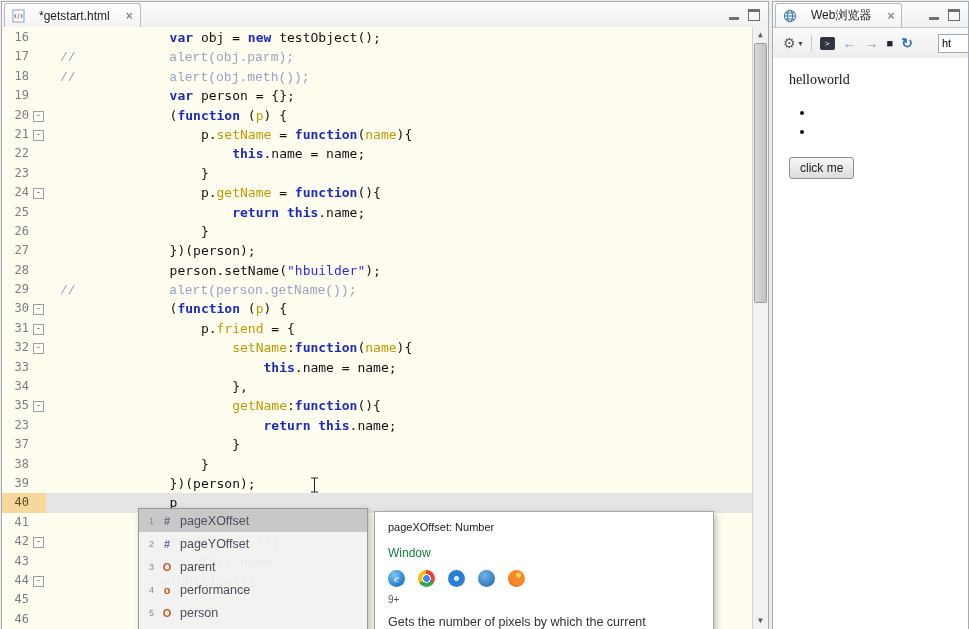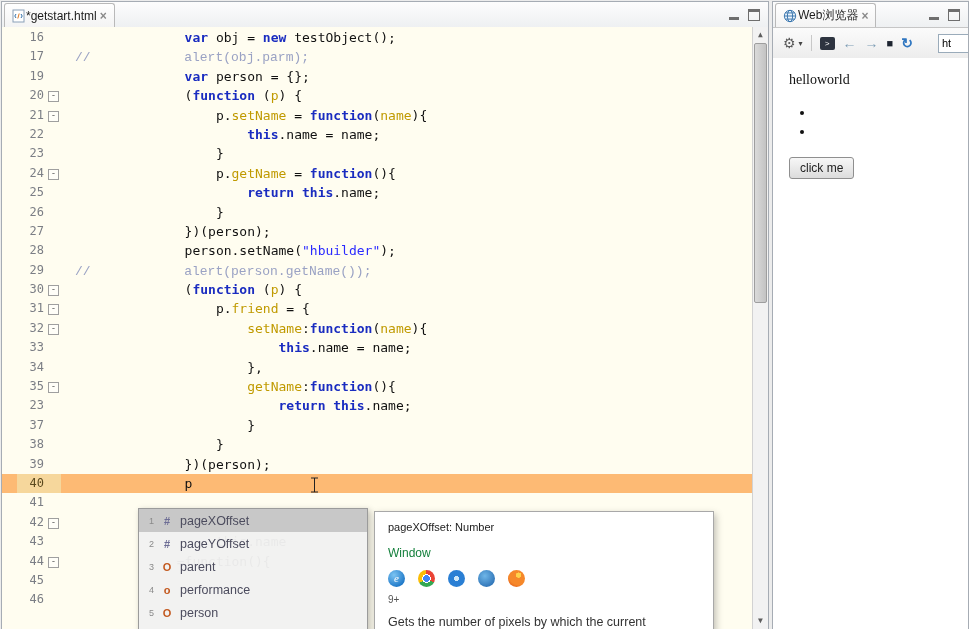--- a/index.html
+++ b/index.html
@@ -1,46 +1,46 @@
 <!DOCTYPE html>
 <html><head>
 <meta charset="utf-8">
 <style>
   html,body{margin:0;padding:0;}
   body{width:969px;height:629px;overflow:hidden;background:#ececec;font-family:"Liberation Sans",sans-serif;position:relative;}
   .panel{position:absolute;top:1px;border:1px solid #a6acb4;background:#fff;}
   .editor-panel{left:1px;width:766px;height:630px;}
   .browser-panel{left:772px;width:195px;height:630px;overflow:hidden;}
   .tabbar{height:25px;background:linear-gradient(#fdfdfd,#eef0f2);border-bottom:1px solid #c6c6c6;display:flex;align-items:flex-end;}
-  .tab{display:flex;align-items:center;gap:1px;height:23px;padding:0 7px;background:linear-gradient(#ffffff,#f3f3f3);
+  .tab{display:flex;align-items:center;gap:14px;height:23px;padding:0 7px;background:linear-gradient(#ffffff,#f3f3f3);
        border:1px solid #b9b9b9;border-bottom:none;border-radius:3px 3px 0 0;margin-left:2px;font-size:12px;color:#1c1c1c;}
   .tabtitle{white-space:nowrap;}
   .closex{color:#8a8a8a;font-size:12px;font-weight:bold;margin-left:2px;cursor:default;}
   .wc{margin-left:auto;display:flex;align-items:center;gap:9px;padding:0 8px 6px 0;}
   .ic-min{width:10px;height:9px;position:relative;display:inline-block;}
   .ic-min::after{content:"";position:absolute;left:0;right:0;bottom:0;height:3px;background:#6e6e6e;}
   .ic-max{width:10px;height:8px;display:inline-block;border:1px solid #6e6e6e;border-top:3px solid #6e6e6e;}
 
   
   .editor{position:absolute;top:25px;left:0;right:0;bottom:0;background:#fffdf0;overflow:hidden;
           font-family:"DejaVu Sans Mono","Liberation Mono",monospace;font-size:13px;}
   .coderows{position:absolute;top:0;left:0;right:15px;bottom:0;padding-top:1px;}
-  .row{display:flex;height:19.4px;line-height:19.4px;padding-left:15px;}
+  .row{display:flex;height:19.4px;line-height:19.4px;}
   .lnum{width:27px;flex:none;text-align:right;color:#7b7e85;font-size:12px;}
   .fold{width:17px;flex:none;}
   .foldbox{display:inline-block;width:9px;height:9px;border:1px solid #9f9f9f;background:#fffef8;color:#555;
            font-size:9px;line-height:7px;text-align:center;margin-left:4px;margin-top:5px;vertical-align:top;}
   .codeln{flex:1;white-space:pre;padding-left:14px;color:#111;}
   .tk-k{color:#1a2cc0;font-weight:bold;}
   .tk-p{color:#111;}
   .tk-m{color:#c09a00;}
   .tk-s{color:#2a2aff;}
   .tk-c{color:#9aa2c4;font-family:Liberation Mono, monospace;}
   .tk-g{color:#b3b3b3;}
-  .row.cur{background:#fdba74;}
+  .row.cur{background:#e5e5e5;}
   .row.cur .lnum,.row.cur .fold{background:#f6d79c;color:#5c4a1e;}
 
   .vscroll{position:absolute;right:0;top:0;bottom:0;width:15px;background:#f2f2f2;border-left:1px solid #d2d2d2;}
   .vs-up,.vs-down{position:absolute;left:0;right:0;text-align:center;font-size:8px;color:#5d5d5d;height:14px;line-height:14px;}
   .vs-up{top:1px;}
   .vs-down{bottom:4px;}
   .vs-thumb{position:absolute;top:16px;left:1px;right:1px;height:258px;background:linear-gradient(90deg,#dadada,#c3c3c3);
             border:1px solid #9e9e9e;border-radius:2px;}
   .hs-arrow{position:absolute;right:31px;bottom:-4px;font-size:9px;color:#5d5d5d;}
   .ibeam{position:absolute;left:308px;top:450px;}
@@ -124,20 +124,25 @@
           <span class="lnum">16</span>
           <span class="fold"></span>
           <span class="codeln"><span class="tk-p">              </span><span class="tk-k">var</span><span class="tk-p"> obj = </span><span class="tk-k">new</span><span class="tk-p"> testObject();</span></span>
         </div>
         <div class="row">
           <span class="lnum">17</span>
           <span class="fold"></span>
           <span class="codeln"><span class="tk-c">//            alert(obj.parm);</span></span>
         </div>
         <div class="row">
+          <span class="lnum">18</span>
+          <span class="fold"></span>
+          <span class="codeln"><span class="tk-c">//            alert(obj.meth());</span></span>
+        </div>
+        <div class="row">
           <span class="lnum">19</span>
           <span class="fold"></span>
           <span class="codeln"><span class="tk-p">              </span><span class="tk-k">var</span><span class="tk-p"> person = {};</span></span>
         </div>
         <div class="row">
           <span class="lnum">20</span>
           <span class="fold"><span class="foldbox">-</span></span>
           <span class="codeln"><span class="tk-p">              (</span><span class="tk-k">function</span><span class="tk-p"> (</span><span class="tk-m">p</span><span class="tk-p">) {</span></span>
         </div>
         <div class="row">

